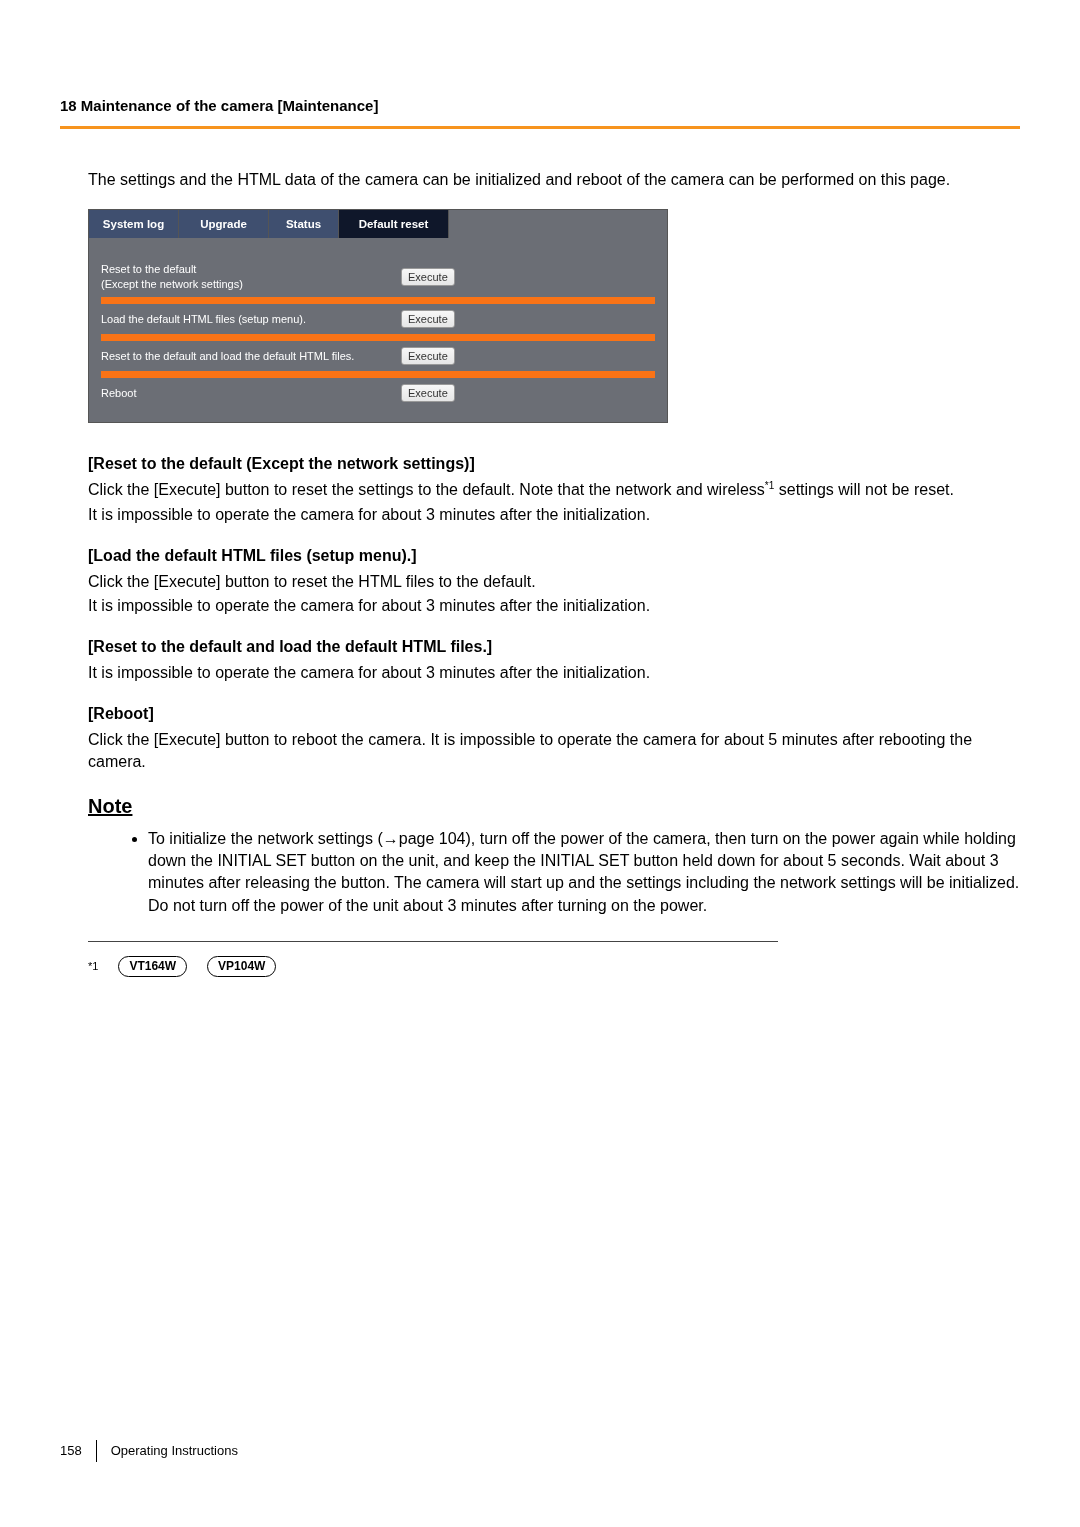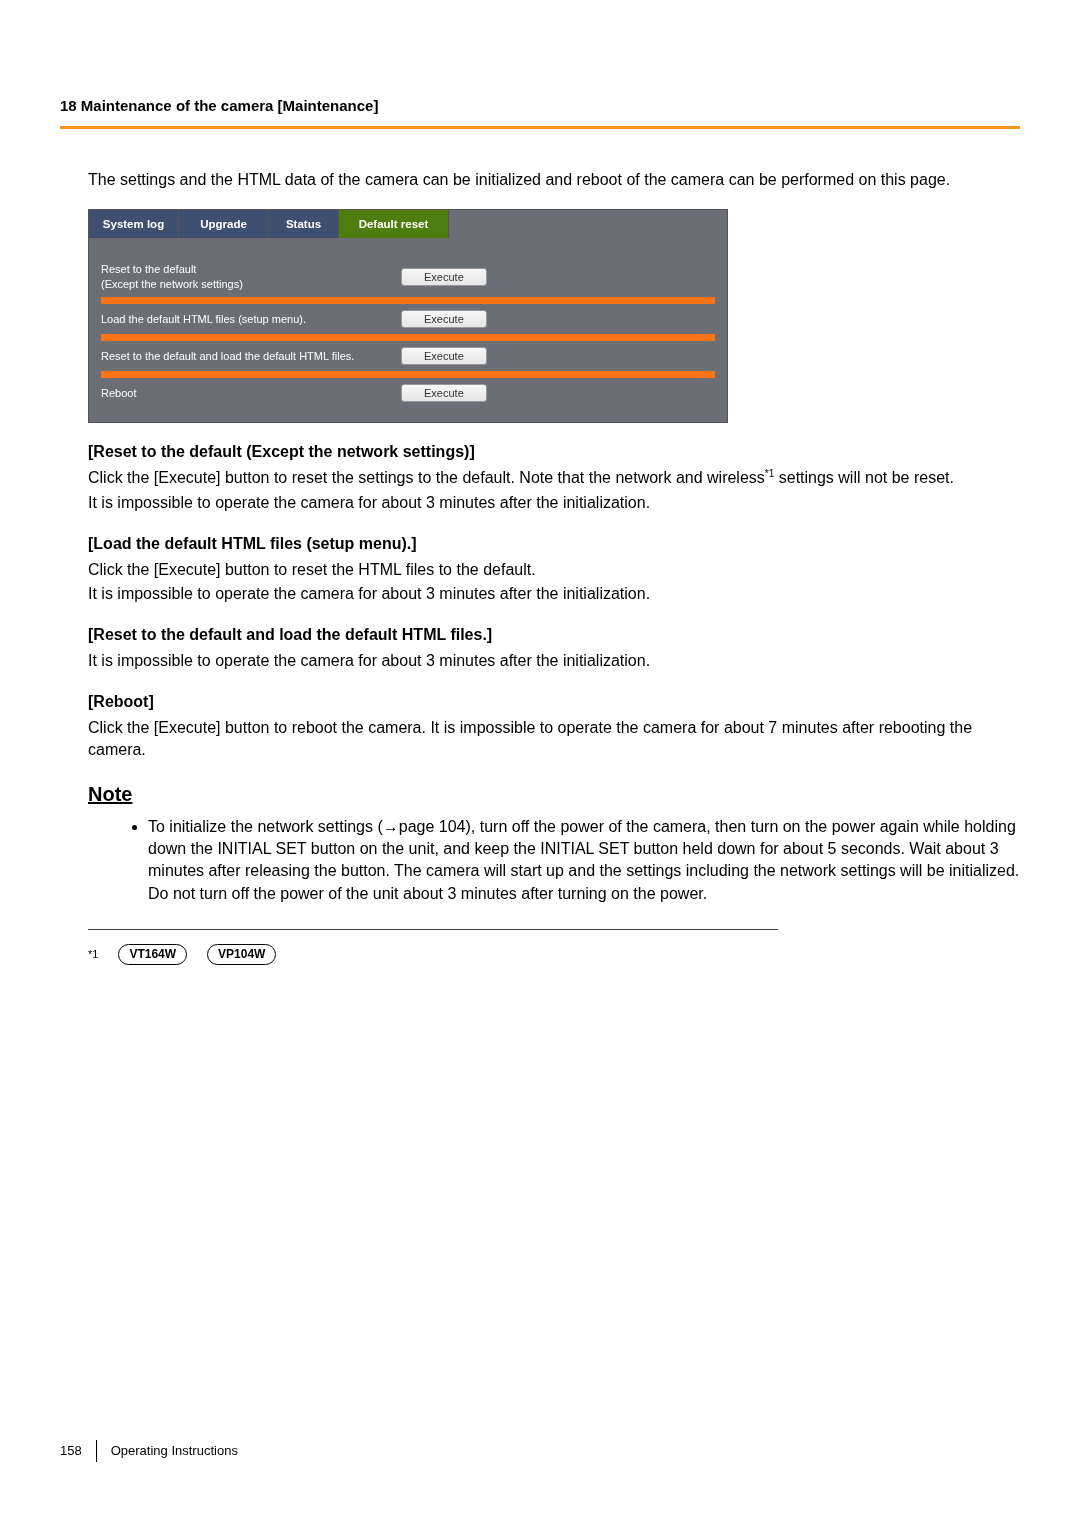--- a/index.html
+++ b/index.html
@@ -25,45 +25,45 @@
     margin-bottom: 40px;
   }
   .content {
     padding-left: 28px;
   }
   .intro {
     font-size: 16px;
     margin-bottom: 18px;
   }
   .screenshot-panel {
-    width: 640px;
+    width: 580px;
     background: #6b6e75;
     padding: 0;
-    margin-bottom: 18px;
+    margin-bottom: 30px;
     border: 1px solid #555;
   }
   .tabs-row {
     display: flex;
     background: #6b6e75;
   }
   .tab {
     padding: 6px 0;
     text-align: center;
     font-size: 11.5px;
     color: #fff;
     border-right: 1px solid #555;
     background: #3f4f6f;
     font-weight: bold;
     cursor: pointer;
   }
   .tab:nth-child(1){ width: 90px; }
   .tab:nth-child(2){ width: 90px; }
   .tab:nth-child(3){ width: 70px; }
   .tab:nth-child(4){ width: 110px; background:#3f4f6f; }
-  .tab.active { background: #4d7c0f; }
+  .tab.active { background: #0f172a; }
   .tabs-filler { flex: 1; background: #6b6e75; }
   .inner-body {
     background: #6b6e75;
     padding: 18px 12px 14px 12px;
   }
   .setting-row {
     display: flex;
     align-items: center;
     border-bottom: 7px solid #f97316;
     padding: 6px 0;
@@ -73,21 +73,21 @@
     width: 300px;
     color: #fff;
     font-size: 11px;
     line-height: 1.3;
   }
   .execute-btn {
     background: linear-gradient(#f7f7f7,#e6e6e6);
     border: 1px solid #999;
     border-radius: 3px;
     font-size: 11px;
-    padding: 2px 22px;
+    padding: 2px 6px;
     color: #333;
     cursor: pointer;
     font-family: inherit;
   }
   .section-heading {
     font-weight: bold;
     font-size: 16px;
     margin-top: 18px;
     margin-bottom: 4px;
   }
@@ -188,21 +188,21 @@
   <p class="para">It is impossible to operate the camera for about 3 minutes after the initialization.</p>
 
   <div class="section-heading">[Load the default HTML files (setup menu).]</div>
   <p class="para">Click the [Execute] button to reset the HTML files to the default.</p>
   <p class="para">It is impossible to operate the camera for about 3 minutes after the initialization.</p>
 
   <div class="section-heading">[Reset to the default and load the default HTML files.]</div>
   <p class="para">It is impossible to operate the camera for about 3 minutes after the initialization.</p>
 
   <div class="section-heading">[Reboot]</div>
-  <p class="para">Click the [Execute] button to reboot the camera. It is impossible to operate the camera for about 7 minutes after rebooting the camera.</p>
+  <p class="para">Click the [Execute] button to reboot the camera. It is impossible to operate the camera for about 5 minutes after rebooting the camera.</p>
 
   <div class="note-heading">Note</div>
   <ul class="note-list">
     <li>To initialize the network settings (→page 104), turn off the power of the camera, then turn on the power again while holding down the INITIAL SET button on the unit, and keep the INITIAL SET button held down for about 5 seconds. Wait about 3 minutes after releasing the button. The camera will start up and the settings including the network settings will be initialized. Do not turn off the power of the unit about 3 minutes after turning on the power.</li>
   </ul>
 
   <hr class="hr-thin">
 
   <div class="footnote-row">
     <span>*1</span>

